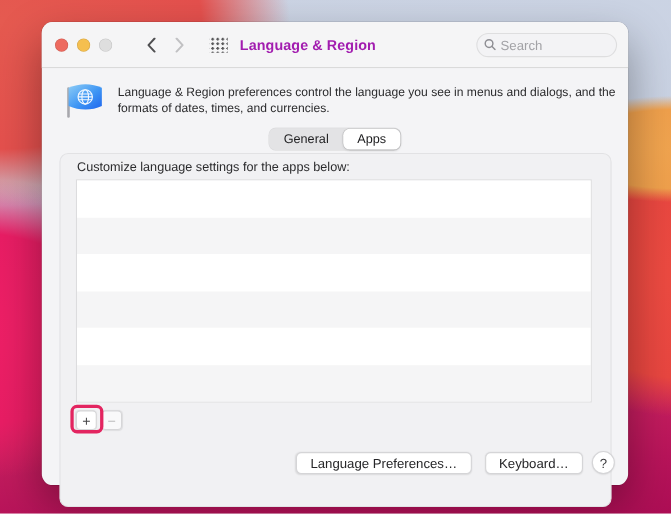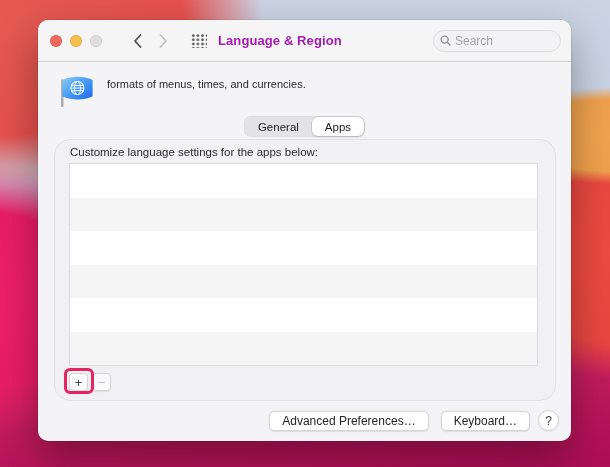--- a/index.html
+++ b/index.html
@@ -62,22 +62,22 @@
   .tabs-row{ position:absolute; left:0; right:0; top:96px; display:flex; justify-content:center; }
   .seg-control{ display:flex; background:#e3e3e5; border-radius:7px; padding:1px; height:21px;
                 box-shadow:inset 0 0 0 0.5px rgba(0,0,0,0.04); }
   .seg{ display:flex; align-items:center; justify-content:center; padding:0 13px;
         font-size:11.5px; color:#1d1d1f; border-radius:6px; cursor:pointer; border:none; background:transparent;
         font-family:"Liberation Sans", sans-serif; }
   .seg.selected{ background:#ffffff; box-shadow:0 0 0 0.5px rgba(0,0,0,0.14), 0 1px 2.5px rgba(0,0,0,0.14);text-align:right; }
 
   
   .well{
-    position:absolute; left:16px; right:15px; top:119px; height:262px;
-    background:#f1f1f3; border:1px solid #e2e2e4; border-radius:16px;
+    position:absolute; left:16px; right:15px; top:119px; height:322px;
+    background:#f1f1f3; border:1px solid #e2e2e4; border-radius:8px;
   }
   .list-label{ position:absolute; left:15px; top:6px; font-size:11.5px; color:#2b2b2d; }
   .apps-list{
     position:absolute; left:14px; right:17px; top:23px; height:203px;
     background:#ffffff; border:1px solid #dcdcde; display:flex; flex-direction:column; overflow:hidden;
   }
   .list-row{ flex:1 1 auto; background:#ffffff; }
   .list-row.alt{ background:#f5f5f6; }
 
   .add-remove{ position:absolute; left:14px; top:233px; display:flex; }
@@ -162,21 +162,22 @@
           <g fill="none" stroke="#f3f8ff" stroke-width="1.05">
             <circle cx="21" cy="17" r="6.7"></circle>
             <ellipse cx="21" cy="17" rx="3.1" ry="6.7"></ellipse>
             <line x1="14.6" y1="14.3" x2="27.4" y2="14.3"></line>
             <line x1="14.3" y1="17" x2="27.7" y2="17"></line>
             <line x1="14.6" y1="19.7" x2="27.4" y2="19.7"></line>
           </g>
         </svg>
       </span>
       <div class="desc">
-        <div>formats of menus, times, and currencies.</div>
+        <div>Language &amp; Region preferences control the language you see in menus and dialogs, and the</div>
+        <div>formats of dates, times, and currencies.</div>
       </div>
     </div>
 
     <div class="tabs-row">
       <div class="seg-control">
         <button class="seg">General</button>
         <button class="seg selected">Apps</button>
       </div>
     </div>
 
@@ -191,19 +192,19 @@
           <div class="list-row alt"></div>
         </div>
       <div class="add-remove">
         <button class="small-btn add">+</button>
         <button class="small-btn remove">−</button>
       </div>
       <div class="annotation" style="border-color: rgb(227, 37, 96);"></div>
     </div>
 
     <div class="footer">
-      <button class="push-btn">Advanced Preferences…</button>
+      <button class="push-btn">Language Preferences…</button>
       <button class="push-btn">Keyboard…</button>
       <button class="help-btn">?</button>
     </div>
 
   </div>
 </div>
 
 </body></html>

